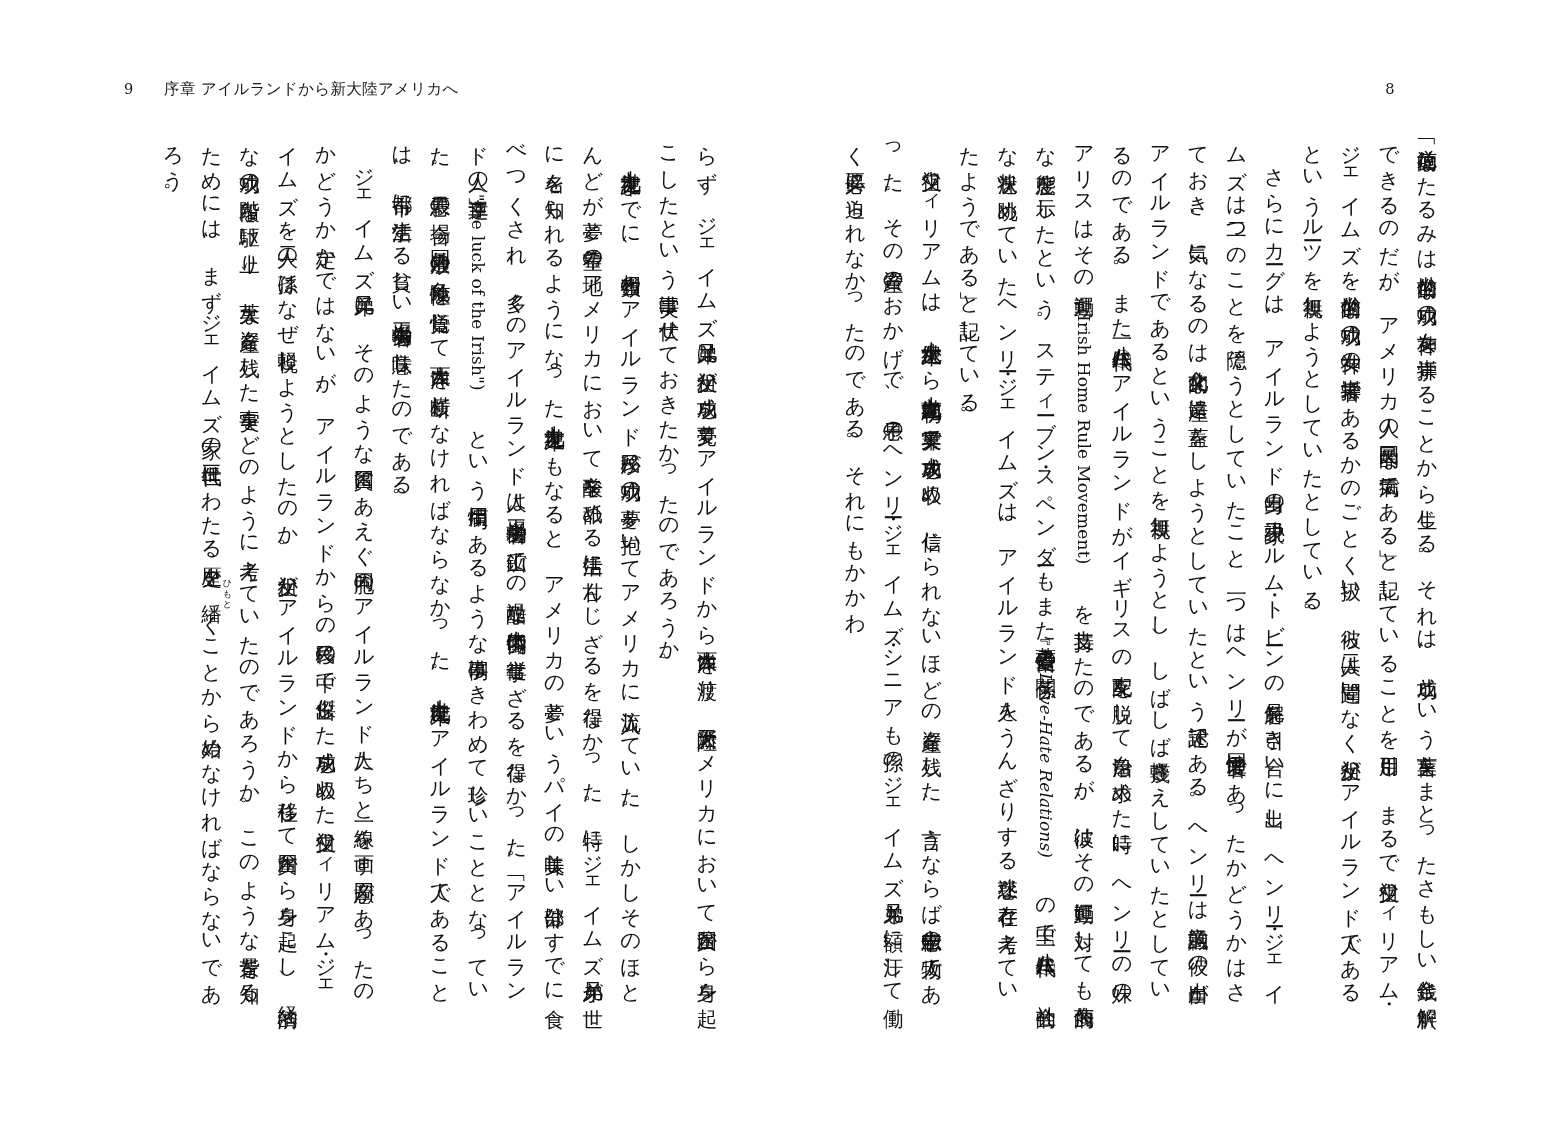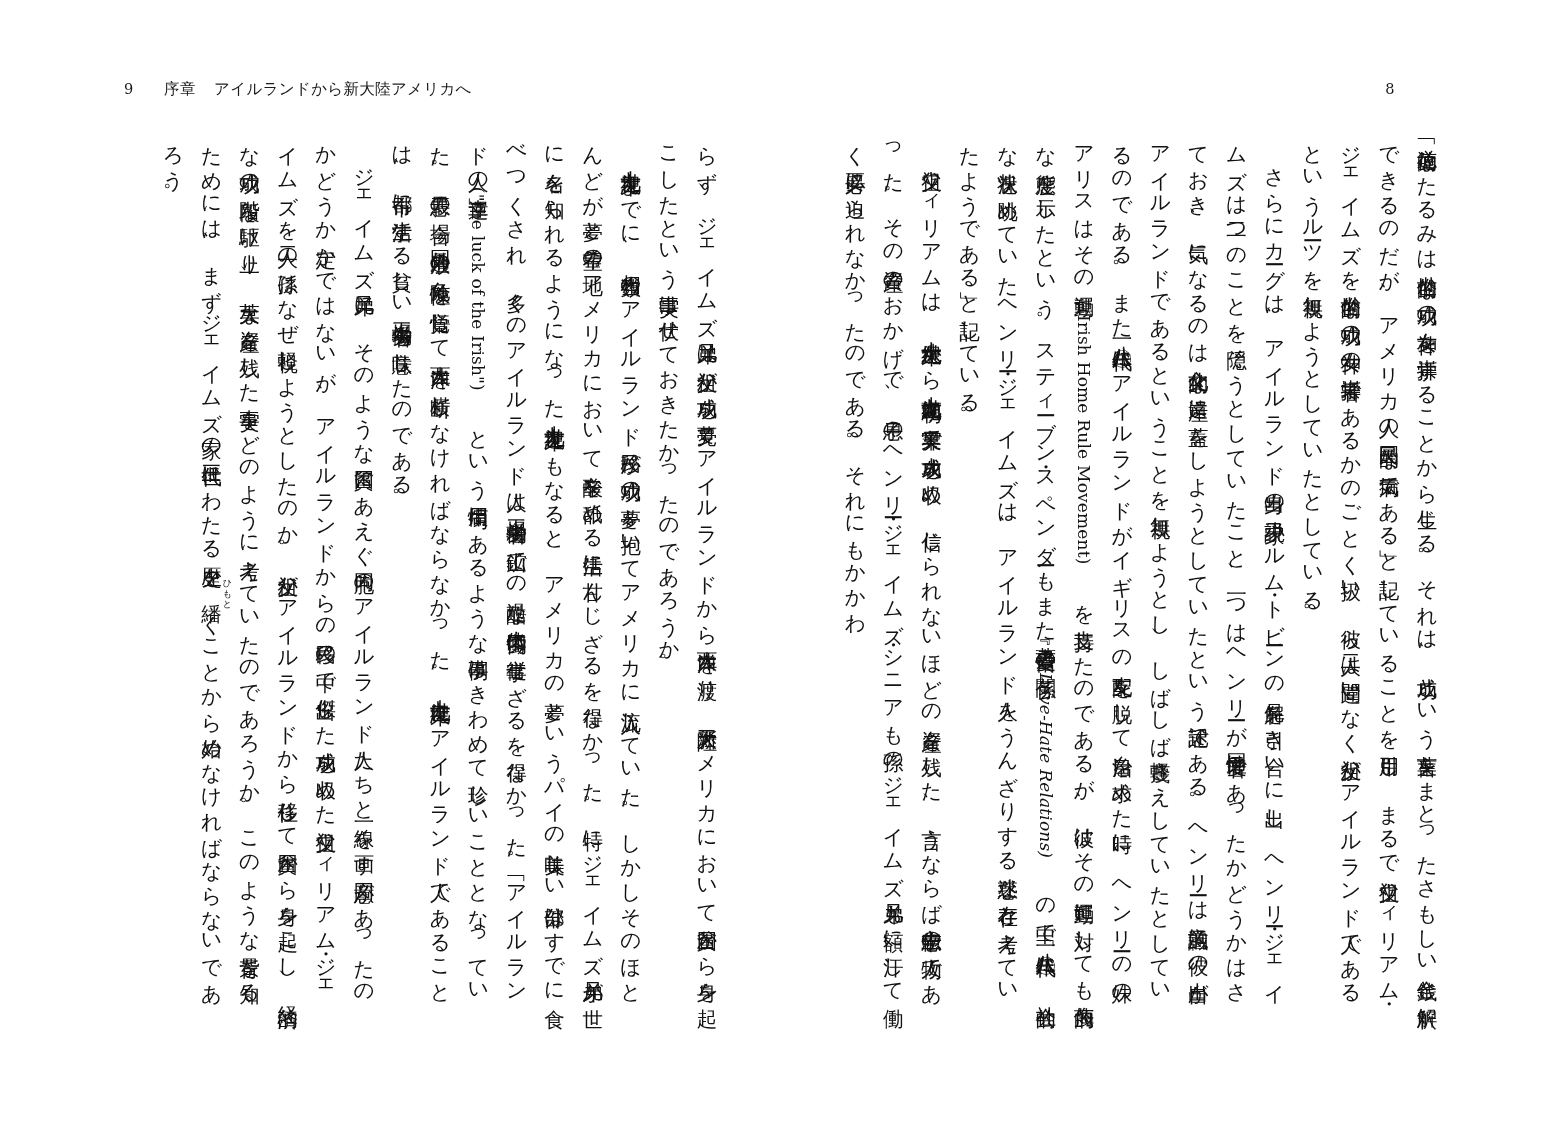--- a/index.html
+++ b/index.html
@@ -39,21 +39,21 @@
     display: flex;
     align-items: baseline;
     gap: 0;
   }
   .runhead .folio {
     font-family: "DejaVu Serif", "Liberation Serif", serif;
     font-size: 14.5px;
     margin-right: 30px;
   }
   .runhead .chap {
-    margin-right: 18px;
+    margin-right: 5px;
   }
   .runhead .title-txt {
     letter-spacing: 0.02em;
     text-align: right;
   }
   .runhead-right {
     right: 122px;
     font-size: 14.5px;
   }
 

